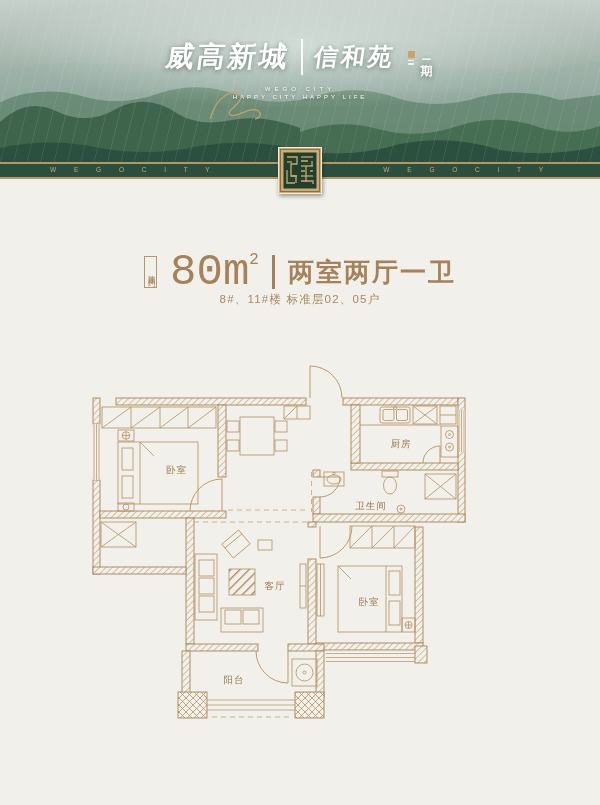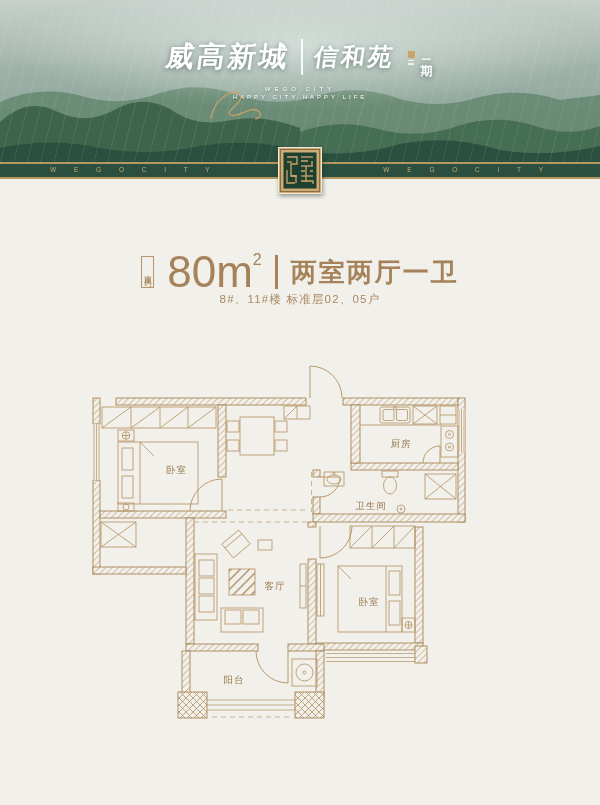--- a/index.html
+++ b/index.html
@@ -38,21 +38,21 @@
   .band{position:absolute;top:162px;left:0;width:600px;height:17px;box-sizing:border-box;
         background:linear-gradient(180deg,#30584636 , transparent),#2b4e3e;
         border-top:2px solid #b6975f;border-bottom:2px solid #b6975f;
         display:flex;align-items:center;justify-content:space-between;padding:0 50px;z-index:2;}
   .band-text{color:#c8aa74;font-size:6.5px;letter-spacing:7px;word-spacing:2px;white-space:nowrap;line-height:1;}
   .seal{position:absolute;top:147px;left:278px;width:44px;height:47px;z-index:4;
         filter:drop-shadow(1px 2px 2px rgba(20,35,28,.45));}
 
   
   .title-row{position:absolute;top:250px;left:0;width:600px;display:flex;
-             justify-content:center;align-items:center;gap:13px;color:#a5825a;}
+             justify-content:center;align-items:center;gap:13px;color:#a5825a;font-family:Liberation Mono, monospace;}
   .area-box{width:13px;height:32px;border:1px solid #b59570;box-sizing:border-box;
             display:flex;align-items:center;justify-content:center;}
   .area-box span{writing-mode:vertical-rl;font-size:7.5px;letter-spacing:2px;color:#a5825a;line-height:1;}
   .area{font-size:44px;line-height:1;letter-spacing:0px;display:flex;align-items:flex-start;}
   .area .sup{font-size:16px;margin-top:2px;}
   .tdivider{width:3px;height:34px;background:#a5825a;}
   .layout-title{font-size:26px;font-weight:bold;letter-spacing:2px;}
   .subtitle{position:absolute;top:292px;left:0;width:600px;text-align:center;
             font-size:11.5px;color:#a98860;letter-spacing:1.2px;}
 

